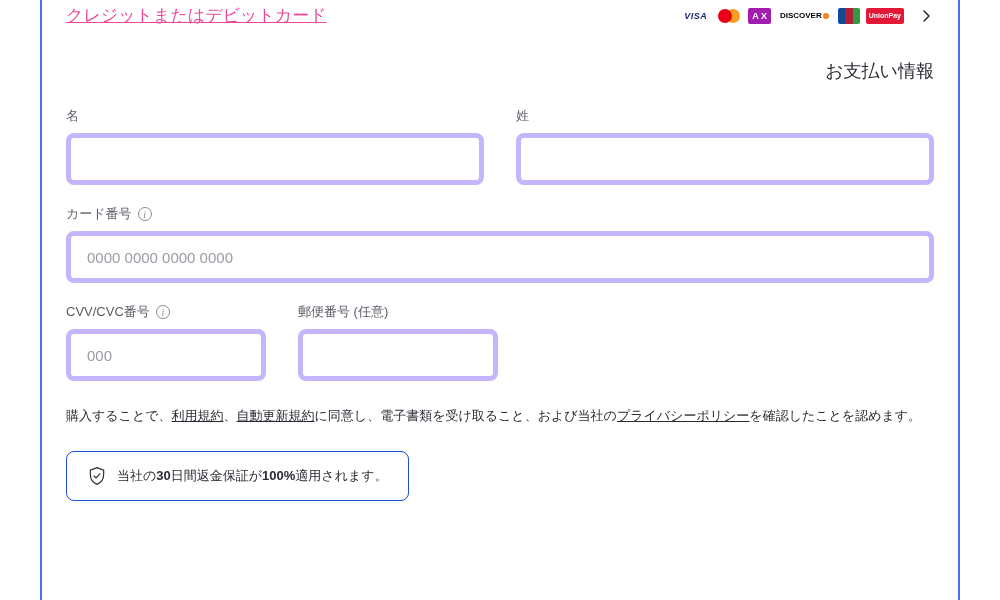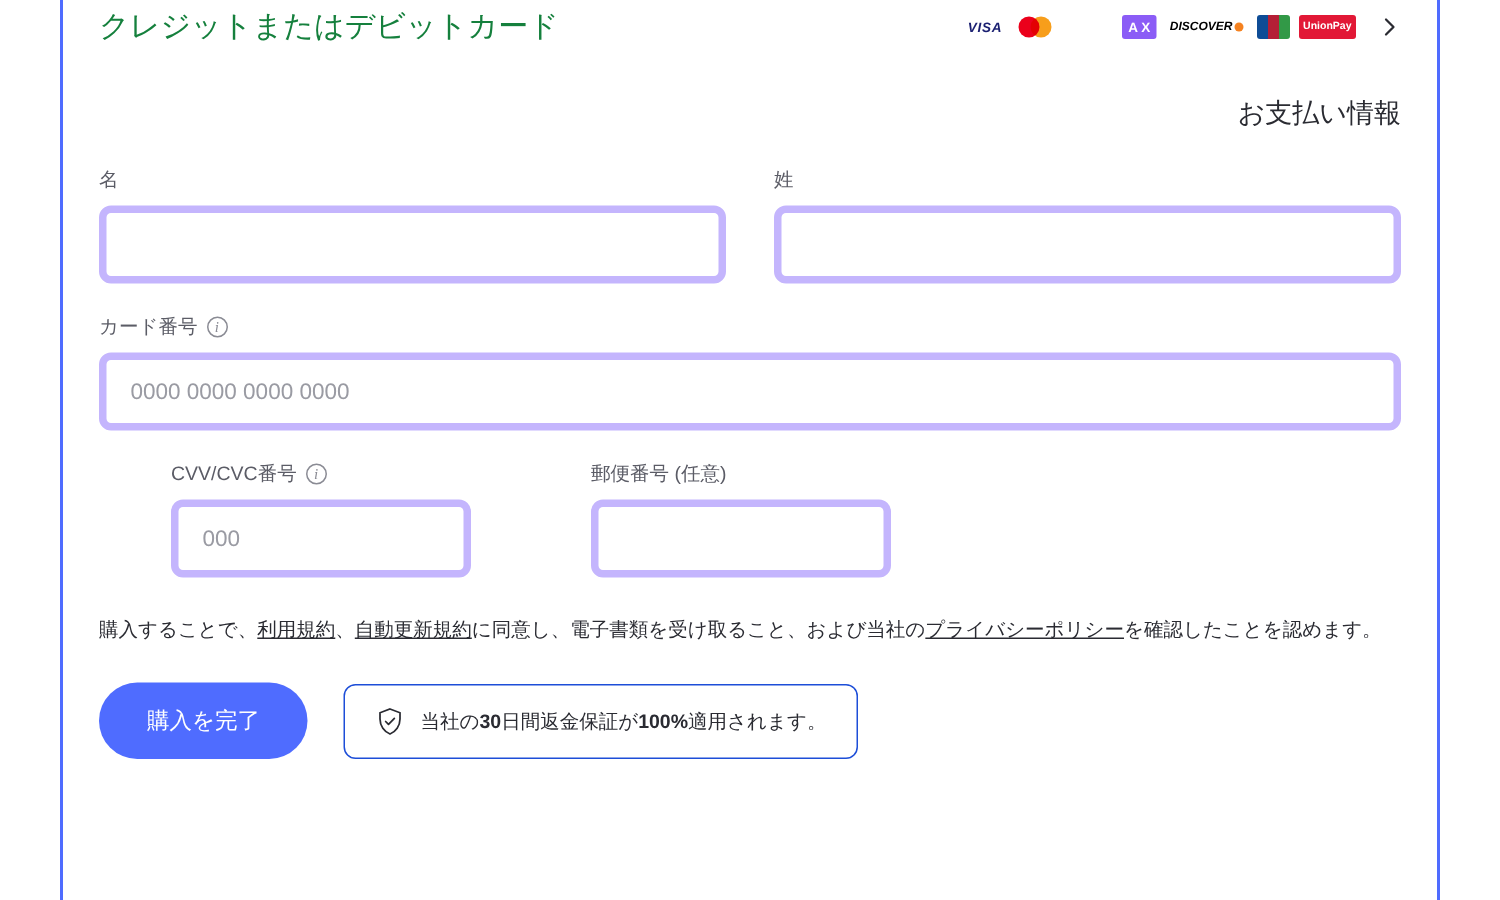--- a/index.html
+++ b/index.html
@@ -20,22 +20,23 @@
     padding: 0 24px 24px 24px;
     height: 600px;
   }
   .header-row {
     display: flex;
     justify-content: space-between;
     align-items: center;
     padding: 4px 0 16px;
   }
   .header-title {
-    font-size: 20px;
-    color: #15803d;
+    font-size: 17px;
+    color: #ec4899;
+    text-decoration: underline;
   }
   .card-logos {
     display: flex;
     gap: 6px;
     align-items: flex-start;
   }
   .logo {
     height: 16px;
     display: inline-flex;
     align-items: center;
@@ -45,22 +46,22 @@
     border-radius: 2px;
     padding: 2px 3px;
   }
   .logo-visa { color:#1a1f71; letter-spacing:0.5px; font-style:italic;}
   .logo-mc   { width:26px; position:relative; }
   .logo-mc::before, .logo-mc::after {
     content:""; position:absolute; width:14px; height:14px; border-radius:50%; top:1px;
   }
   .logo-mc::before { background:#eb001b; left:2px; }
   .logo-mc::after  { background:#f79e1b; right:2px; mix-blend-mode:multiply;}
-  .logo-amex { background:#8b5cf6; color:#fff; padding:2px 4px;margin-left:39px;}
-  .logo-discover { color:#000; font-size:8px;font-style:italic;}
+  .logo-amex { background:#a21caf; color:#fff; padding:2px 4px;}
+  .logo-discover { color:#000; font-size:8px;}
   .logo-discover::after{content:"";display:inline-block;width:6px;height:6px;border-radius:50%;background:#f58220;margin-left:1px;}
   .logo-jcb {
     background: linear-gradient(90deg,#0e4c96 33%,#b41f36 33% 66%,#329947 66%);
     color:#fff; width:22px; height:16px;
   }
   .logo-up  { background:#e21836; color:#fff; font-size:7px; padding:2px 3px;}
   .chevron {
     margin-left:8px;
     display:inline-flex;
     align-items:center;
@@ -69,21 +70,21 @@
   .section-title {
     font-size: 18px;
     font-weight: 400;
     margin: 16px 0 24px;
     color:#2a2b32;
     text-align:right;
   }
   .row { display:flex; gap:32px; margin-bottom:20px; }
   .field { display:flex; flex-direction:column; }
   .field.half { flex:1; }
-  .field.small { width:200px;margin-left:48px; }
+  .field.small { width:200px; }
   .label {
     font-size:13px;
     color:#5b5c66;
     margin-bottom:8px;
     display:flex;
     align-items:center;
     gap:6px;
   }
   .info-icon {
     display:inline-flex;
@@ -202,21 +203,20 @@
       <input type="text" style="">
     </div>
   </div>
 
 
   <p class="disclaimer" style="margin-top:24px;font-family:Liberation Serif, serif;">
     <span>購入することで、</span><a href="#">利用規約</a><span>、</span><a href="#">自動更新規約</a><span>に同意し、電子書類を受け取ること、および当社の</span><a href="#">プライバシーポリシー</a><span>を確認したことを認めます。</span>
   </p>
 
   <div class="footer-row">
-    <button class="buy-btn">購入を完了</button>
     <div class="guarantee">
       <span class="shield-icon">
         <svg viewBox="0 0 24 24" width="20" height="20" fill="none">
             <path d="M12 2l8 3v5c0 5.5-3.4 10.3-8 12-4.6-1.7-8-6.5-8-12V5l8-3z" stroke="#2a2b32" stroke-width="1.4"></path>
             <path d="M8.5 12l2.3 2.3L15.5 9.5" stroke="#2a2b32" stroke-width="1.4" stroke-linecap="round" stroke-linejoin="round"></path>
           </svg>
       </span>
       <span>
         <span>当社の</span><b>30</b><span>日間返金保証が</span><b>100%</b><span>適用されます。</span>
       </span>

